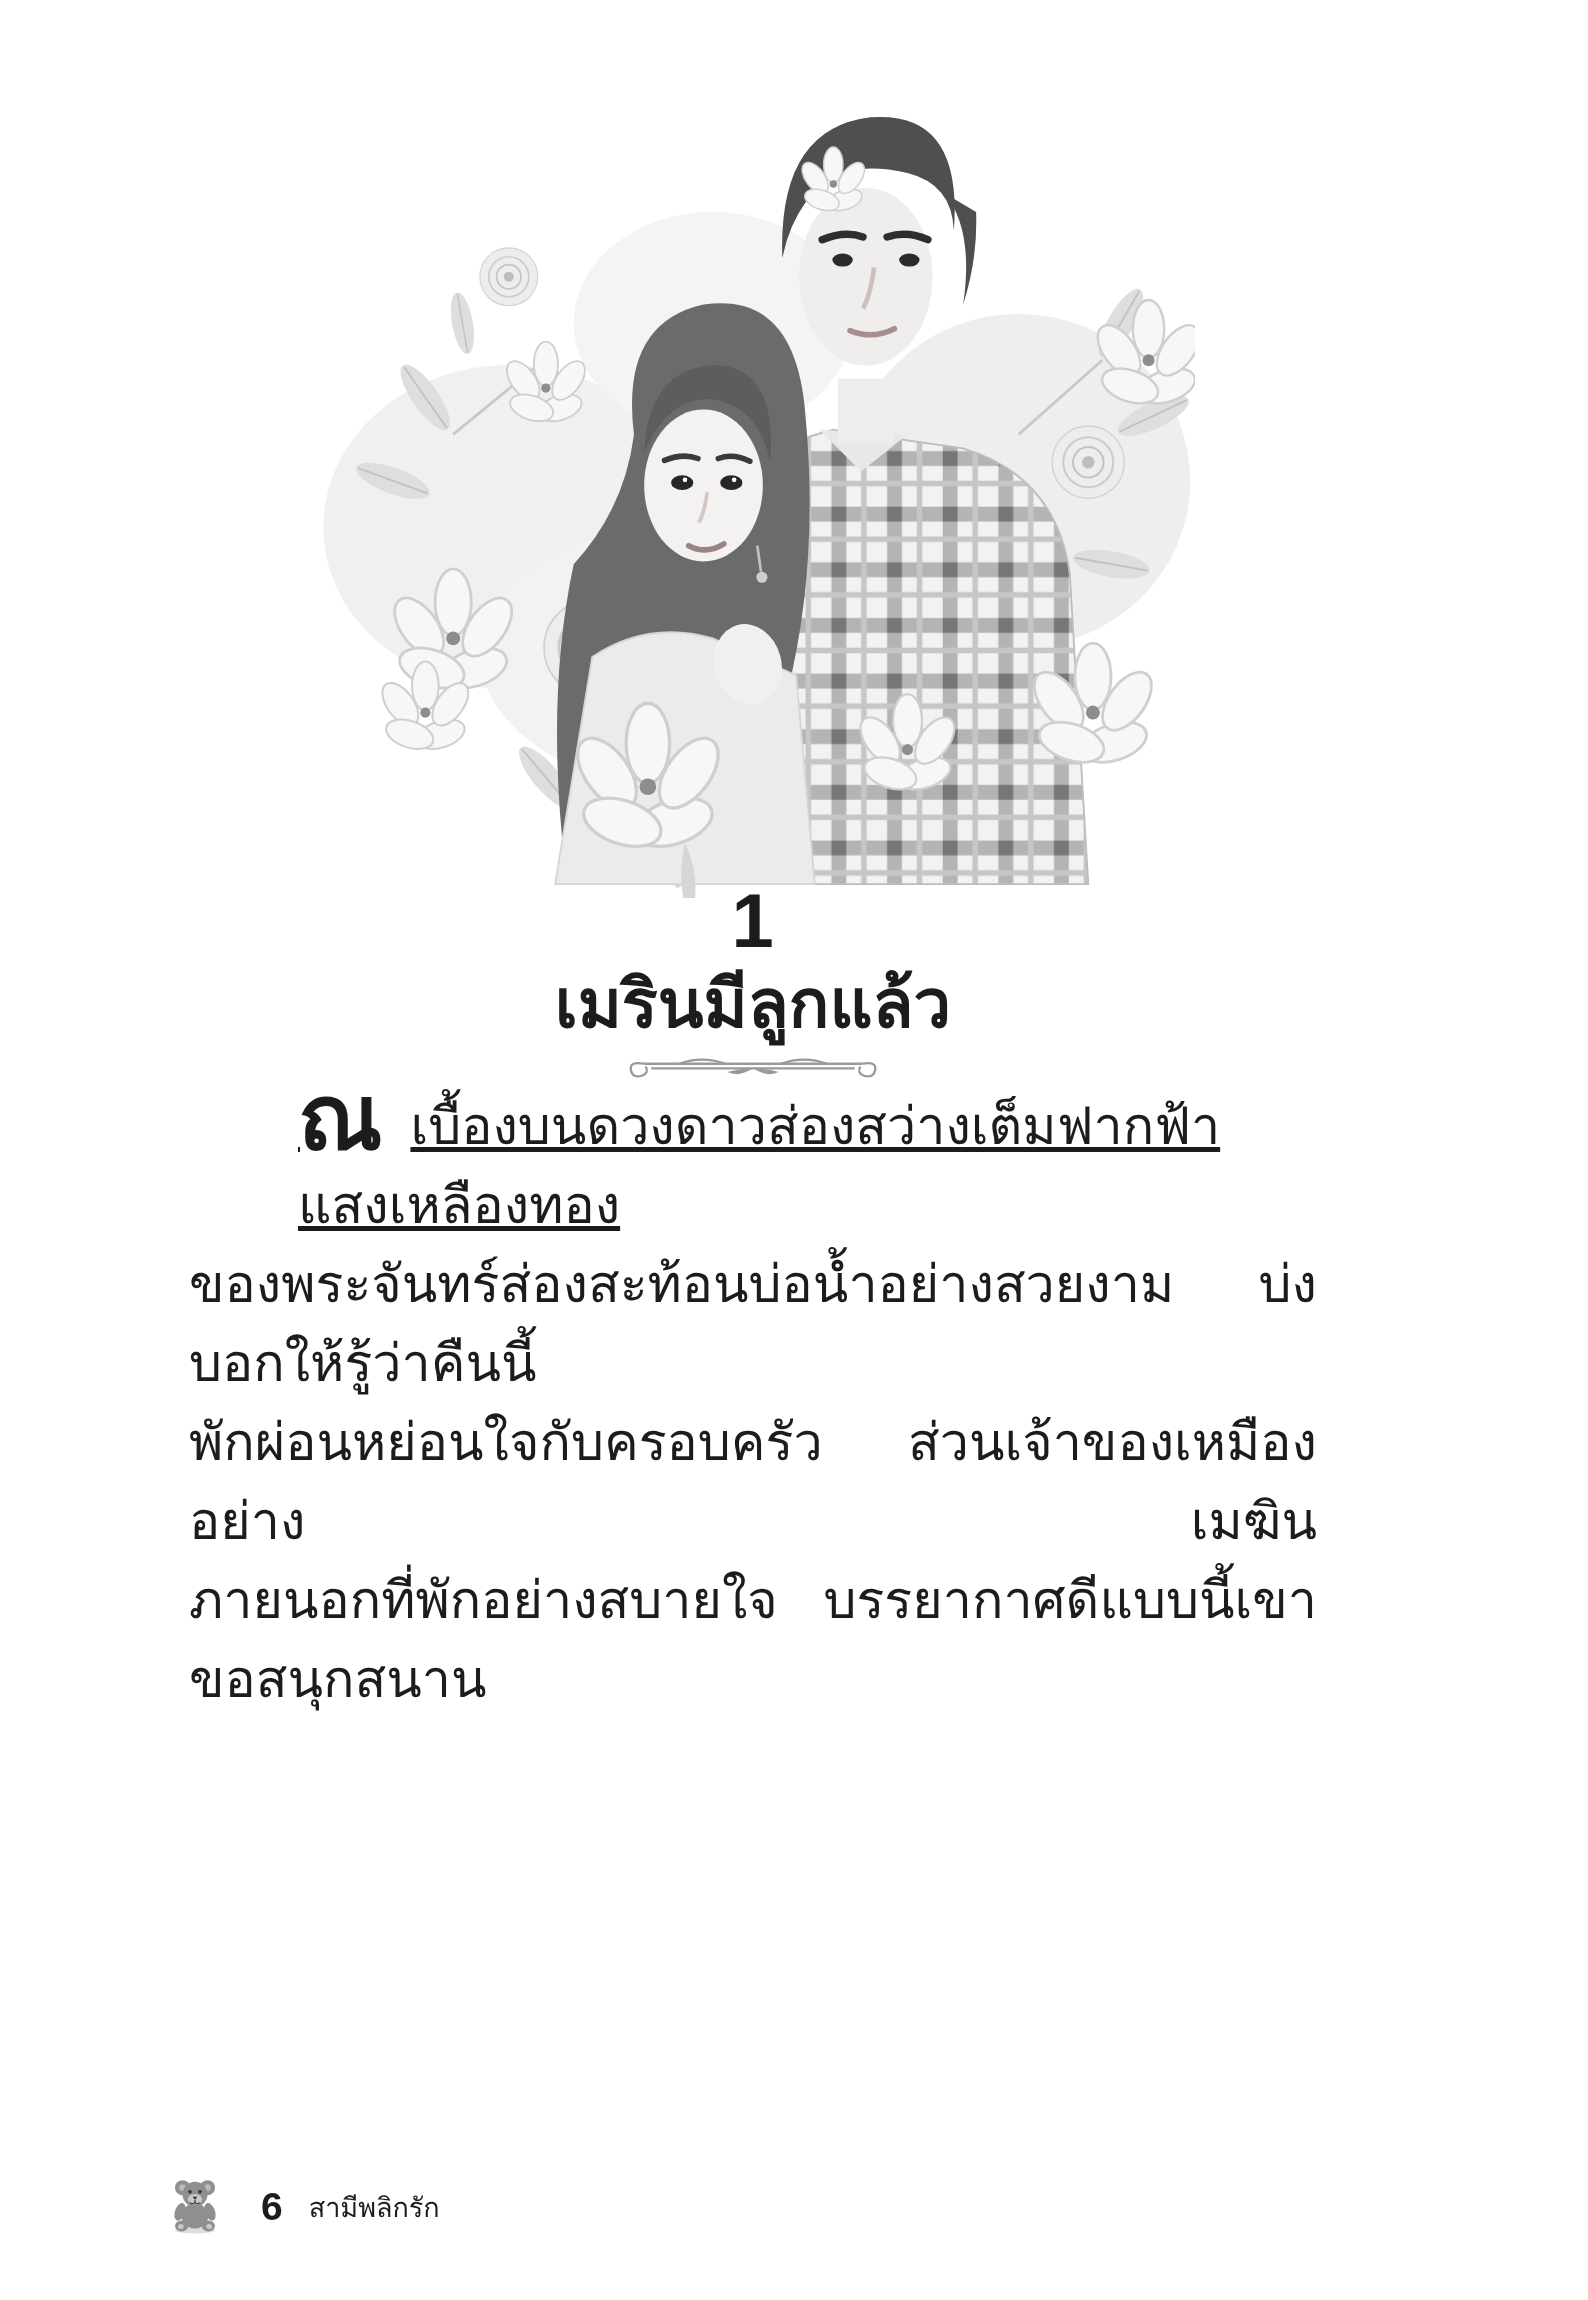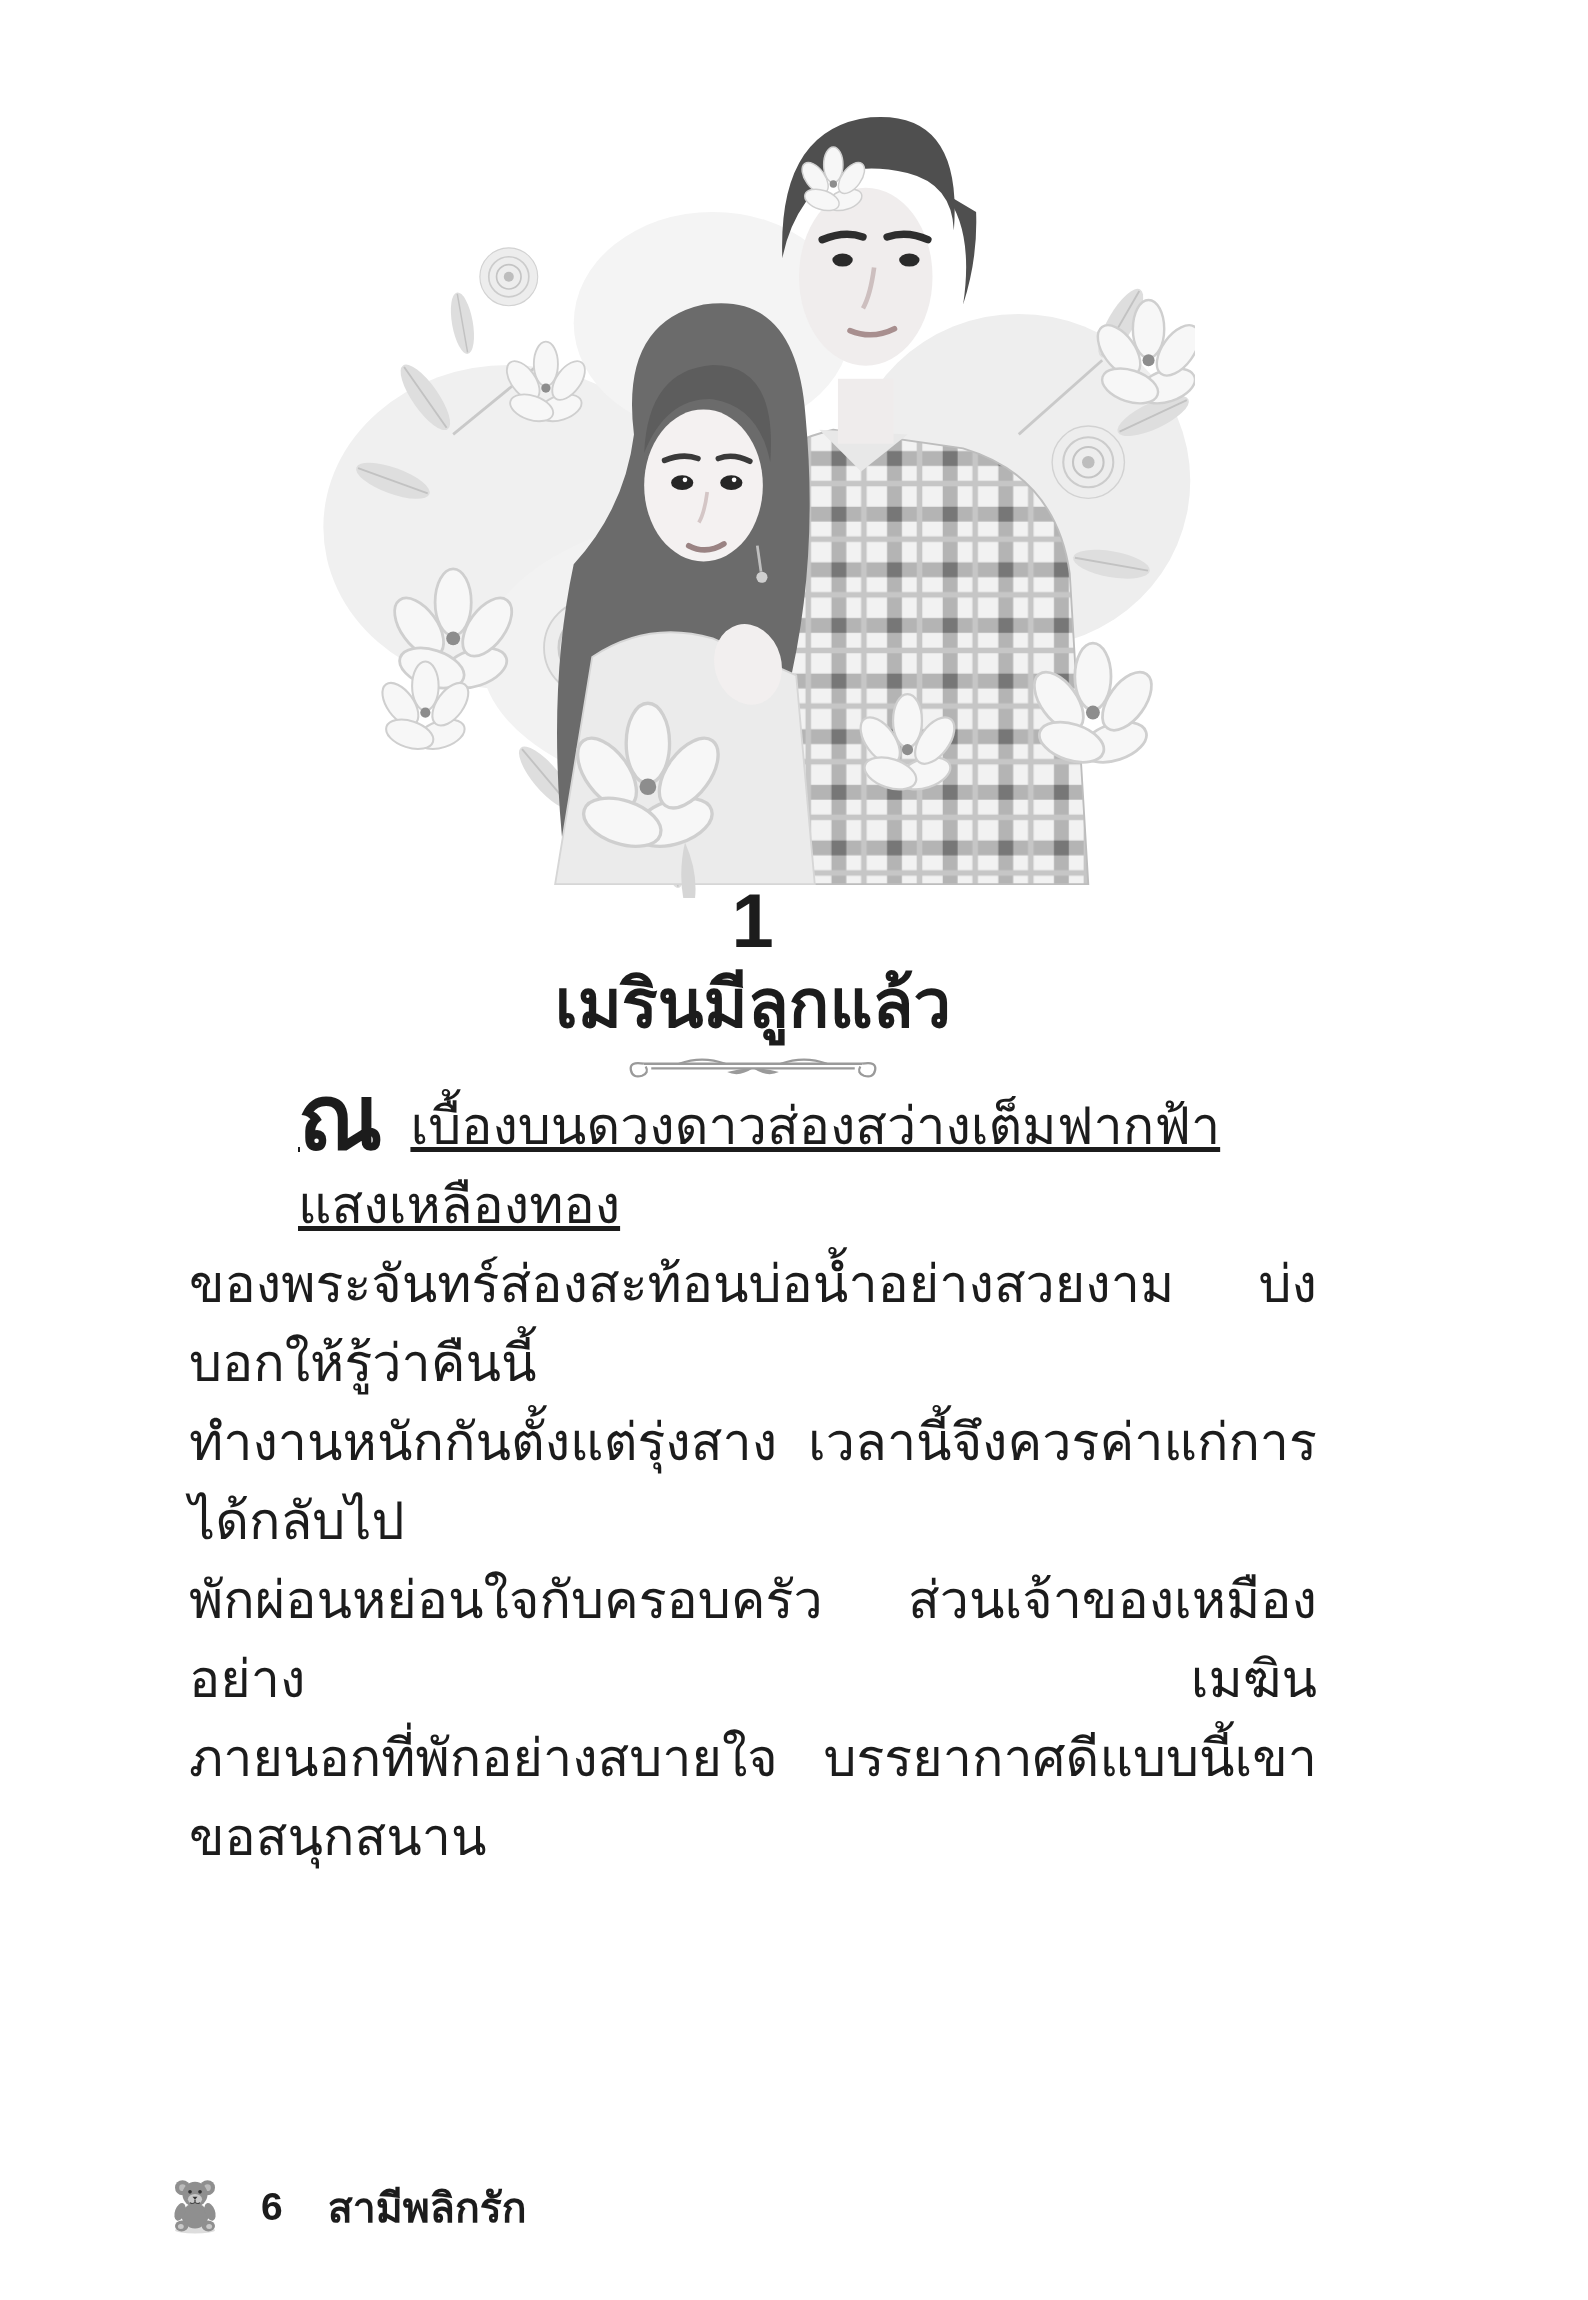--- a/index.html
+++ b/index.html
@@ -29,21 +29,21 @@
   .lead{
     font-size:91px;font-weight:700;line-height:0;
     position:relative;top:4.6px;margin-right:28px;
   }
   
   .footer{
     position:absolute;left:170px;top:2178px;height:58px;
     display:flex;align-items:center;
   }
   .footer .pagenum{font-size:39px;font-weight:700;margin-left:41px;}
-  .footer .booktitle{font-size:41px;font-weight:700;margin-left:45px;}
+  .footer .booktitle{font-size:27px;font-weight:400;margin-left:26px;}
 </style>
 </head>
 <body>
 
 <div id="page">
 
   <div class="illo">
     <svg width="881" height="853" viewBox="0 0 950 920">
       <defs>
         <pattern id="plaid" width="60" height="60" patternUnits="userSpaceOnUse">
@@ -154,21 +154,20 @@
         <path d="M 170 17 Q 195 8 220 17"></path>
       </g>
       <path d="M 140 22 Q 125 32 112 26 Q 126 22 140 22 Z" fill="#9a9a9a"></path>
       <path d="M 140 22 Q 155 32 168 26 Q 154 22 140 22 Z" fill="#9a9a9a"></path>
     </svg>
   </div>
 
   <div class="bodyblock">
     <div class="line full ind"><span class="lead">ณ</span><span>เบื้องบนดวงดาวส่องสว่างเต็มฟากฟ้า แสงเหลืองทอง</span></div>
     <div class="line full">ของพระจันทร์ส่องสะท้อนบ่อน้ำอย่างสวยงาม บ่งบอกให้รู้ว่าคืนนี้</div>
-    <div class="line full">ทำงานหนักกันตั้งแต่รุ่งสาง เวลานี้จึงควรค่าแก่การได้กลับไป</div>
     <div class="line full">พักผ่อนหย่อนใจกับครอบครัว ส่วนเจ้าของเหมืองอย่าง เมฆิน</div>
     <div class="line full">ภายนอกที่พักอย่างสบายใจ บรรยากาศดีแบบนี้เขาขอสนุกสนาน</div>
 
   </div>
 
   <div class="footer">
     <span>
       <svg width="50" height="56" viewBox="0 0 60 66">
         <ellipse cx="30" cy="62" rx="24" ry="4" fill="#dddddd"></ellipse>
         <circle cx="15" cy="11" r="9" fill="#8f8f8f"></circle>

